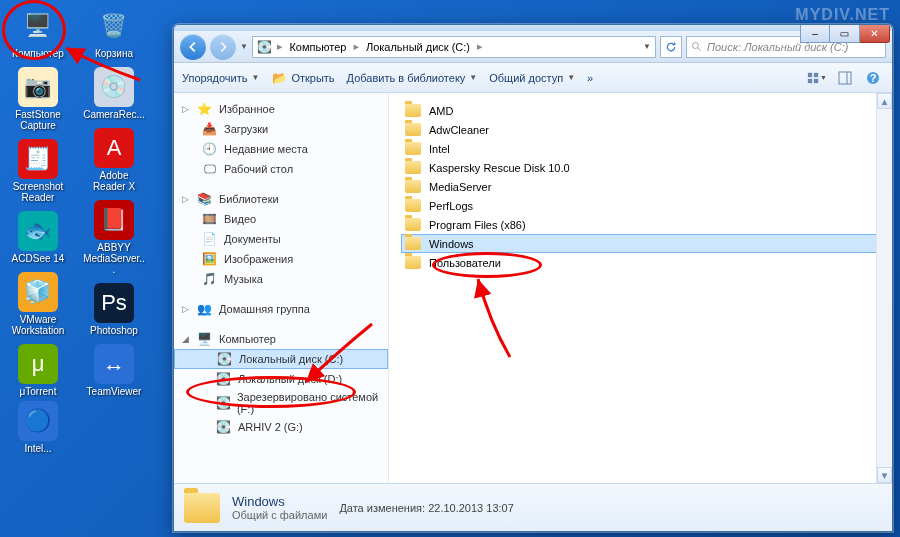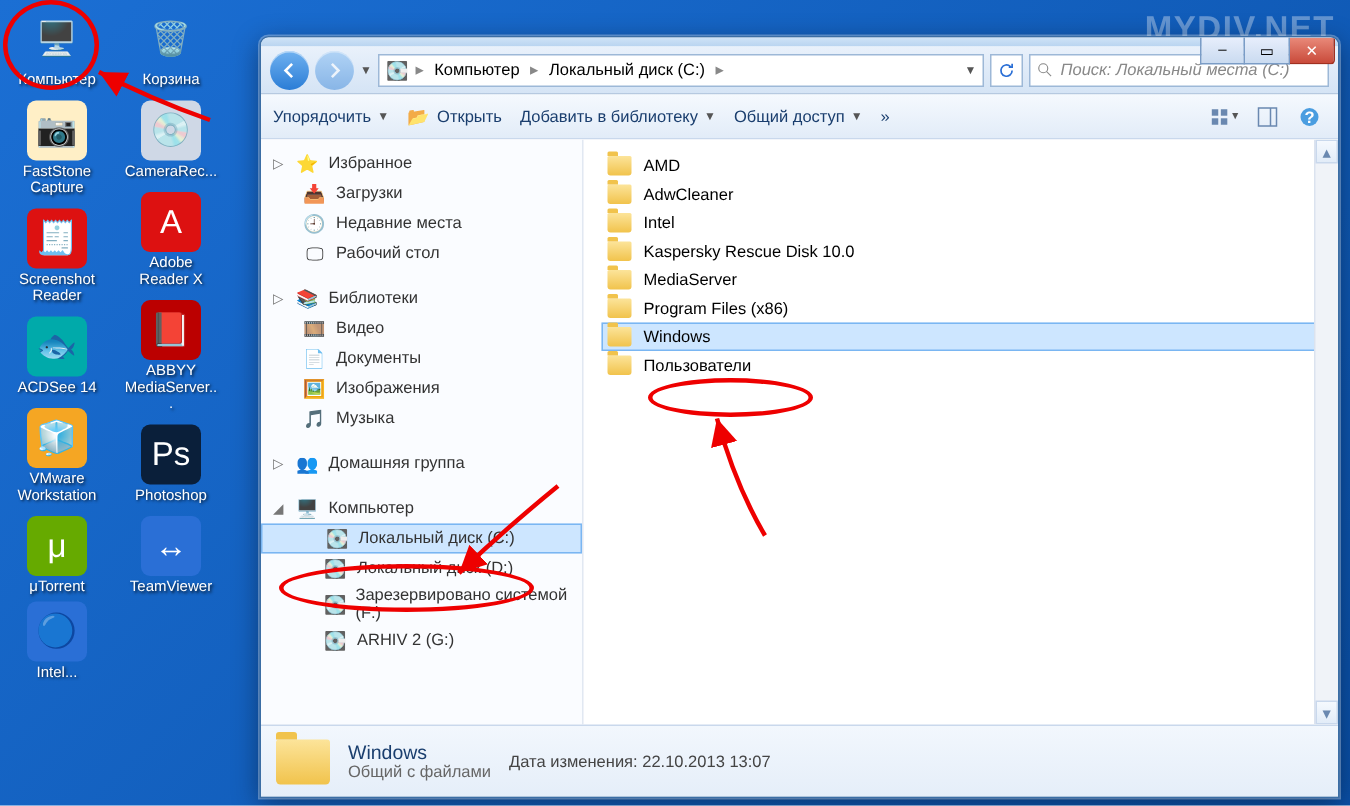--- a/index.html
+++ b/index.html
@@ -66,21 +66,21 @@
 .details .info { display: flex; flex-direction: column; }
 .details .name { font-size: 13px; color: #1a3e6e; }
 .details .meta { color: #666; font-size: 11px; }
 .details .right { color: #444; }
 
 
 .anno-circle { position: absolute; border: 3px solid #e00; border-radius: 50%; pointer-events: none; }
 .anno-arrow { position: absolute; pointer-events: none; }
 .anno-arrow svg { overflow: visible; }
 
-.watermark { position: absolute; top: 6px; right: 10px; font-size: 22px; font-weight: bold; color: rgba(255,255,255,.35); letter-spacing: 1px; font-family: Arial; text-align: center; }
+.watermark { position: absolute; top: 6px; right: 10px; font-size: 16px; font-weight: bold; color: rgba(255,255,255,.35); letter-spacing: 1px; font-family: Arial; text-align: center; }
 
 
 .scroll-track { position: absolute; right: 0; top: 0; bottom: 0; width: 16px; background: #f0f3f8; border-left: 1px solid #dbe3ef; }
 .scroll-arrow { height: 16px; display: flex; align-items: center; justify-content: center; color: #6a88b0; background: linear-gradient(#f5f9fe,#e2ecf8); border: 1px solid #c9d8ec; cursor: pointer; }
 </style>
 </head>
 <body>
 
 <div class="desktop">
   <div class="desktop-col" id="col1">
@@ -177,21 +177,21 @@
     <div class="refresh">
       <svg width="12" height="12" viewBox="0 0 16 16">
           <path d="M13 8a5 5 0 11-1.5-3.5M13 2v3h-3" stroke="#2a6fd6" stroke-width="1.5" fill="none"></path>
         </svg>
     </div>
     <div class="search">
       <svg viewBox="0 0 16 16">
           <circle cx="6" cy="6" r="4" stroke="#888" fill="none"></circle>
           <path d="M9 9l4 4" stroke="#888"></path>
         </svg>
-      <span style="font-style:italic">Поиск: Локальный места (C:)</span>
+      <span style="font-style:italic">Поиск: Локальный диск (C:)</span>
     </div>
   </div>
 
   <div class="toolbar">
     <div class="tool-item">
       <span>Упорядочить</span>
         <span class="drop">▼</span>
     </div>
     <div class="tool-item">
       <span class="mini">📂</span>
@@ -327,20 +327,24 @@
             <div class="folder-ic"></div>
             <span>Intel</span>
           </div>
           <div class="file-item">
             <div class="folder-ic"></div>
             <span>Kaspersky Rescue Disk 10.0</span>
           </div>
           <div class="file-item">
             <div class="folder-ic"></div>
             <span>MediaServer</span>
+          </div>
+          <div class="file-item">
+            <div class="folder-ic"></div>
+            <span>PerfLogs</span>
           </div>
           <div class="file-item">
             <div class="folder-ic"></div>
             <span>Program Files (x86)</span>
           </div>
           <div class="file-item selected">
             <div class="folder-ic"></div>
             <span>Windows</span>
           </div>
           <div class="file-item">

